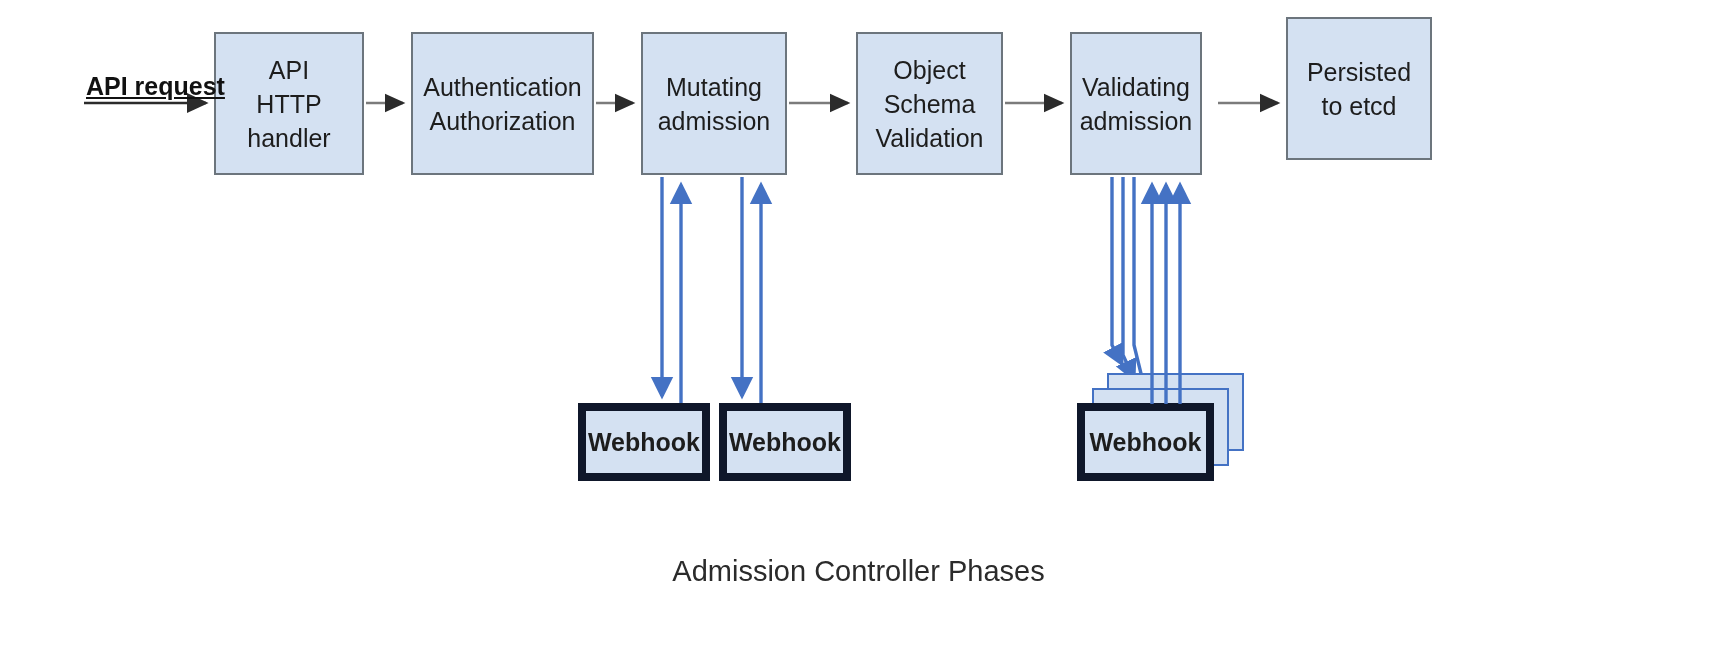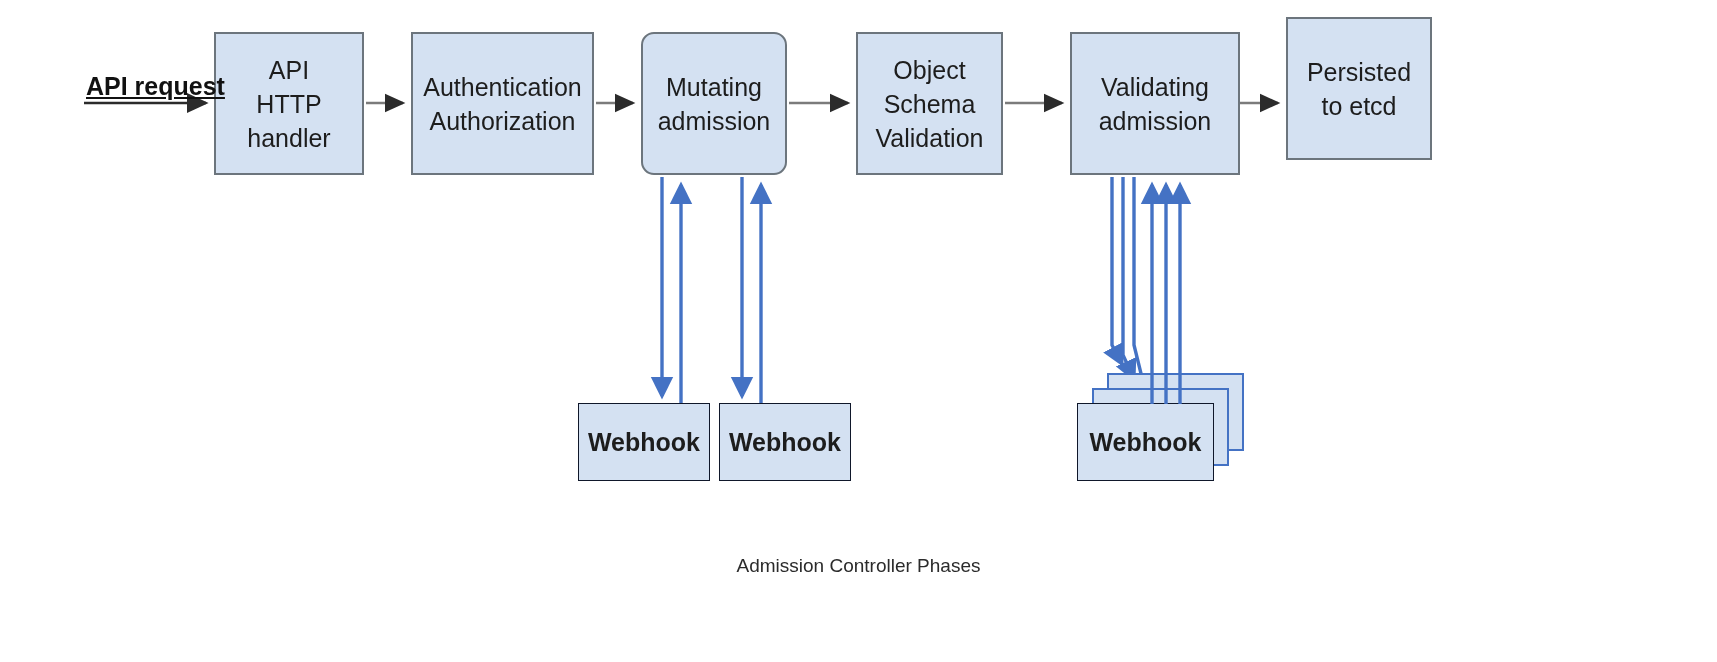--- a/index.html
+++ b/index.html
@@ -42,21 +42,21 @@
     line-height: 1.36;
     z-index: 3;
   }
   .phase-box .lbl {
     white-space: pre-line;
     padding: 0 4px;
   }
   .webhook-box {
     position: absolute;
     background: #d4e1f2;
-    border: 1px solid #0f172a;
+    border: 8px solid #0f172a;
     box-sizing: border-box;
     display: flex;
     align-items: center;
     justify-content: center;
     font-family: "Liberation Sans", sans-serif;
     font-size: 25px;
     font-weight: bold;
     color: #1d1d1d;
     z-index: 6;
   }
@@ -76,21 +76,21 @@
     white-space: nowrap;
     z-index: 3;
     text-decoration: underline;
   }
   .caption {
     position: absolute;
     left: 0;
     right: 0;
     text-align: center;
     font-family: "Liberation Sans", sans-serif;
-    font-size: 19px;
+    font-size: 29px;
     color: #2b2b2b;
     z-index: 3;
   }
 </style>
 </head>
 <body>
 
 <div id="canvas">
 
   <svg class="layer" viewBox="0 0 1717 662">
@@ -154,32 +154,32 @@
     <span class="lbl">Authentication
 Authorization</span>
   </div>
 
   <div class="phase-box" style="left:214px; top:32px; width:150px; height:143px;">
     <span class="lbl">API
 HTTP
 handler</span>
   </div>
 
-  <div class="phase-box" style="left:641px; top:32px; width:146px; height:143px;border-radius:13px;">
+  <div class="phase-box" style="left:641px; top:32px; width:146px; height:143px;">
     <span class="lbl">Mutating
 admission</span>
   </div>
 
   <div class="phase-box" style="left:856px; top:32px; width:147px; height:143px;">
     <span class="lbl">Object
 Schema
 Validation</span>
   </div>
 
-  <div class="phase-box" style="left:1070px; top:32px; width:170px; height:143px;">
+  <div class="phase-box" style="left:1070px; top:32px; width:132px; height:143px;">
     <span class="lbl">Validating
 admission</span>
   </div>
 
   <div class="phase-box" style="left:1286px; top:17px; width:146px; height:143px;">
     <span class="lbl">Persisted
 to etcd</span>
   </div>
 
   <div class="api-request-label" style="left:86px; top:72px;">API request</div>

